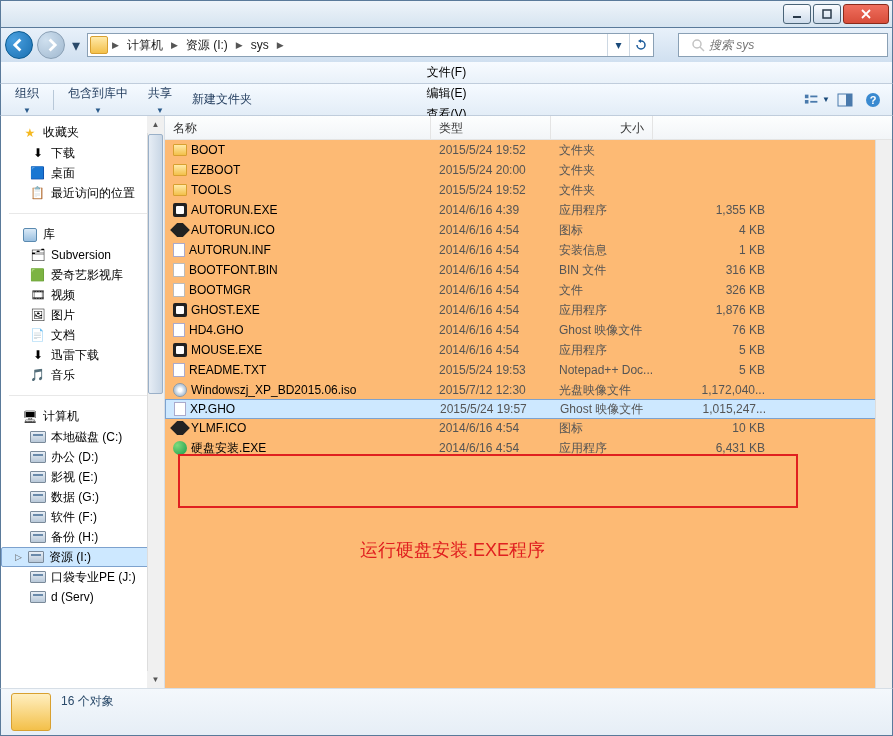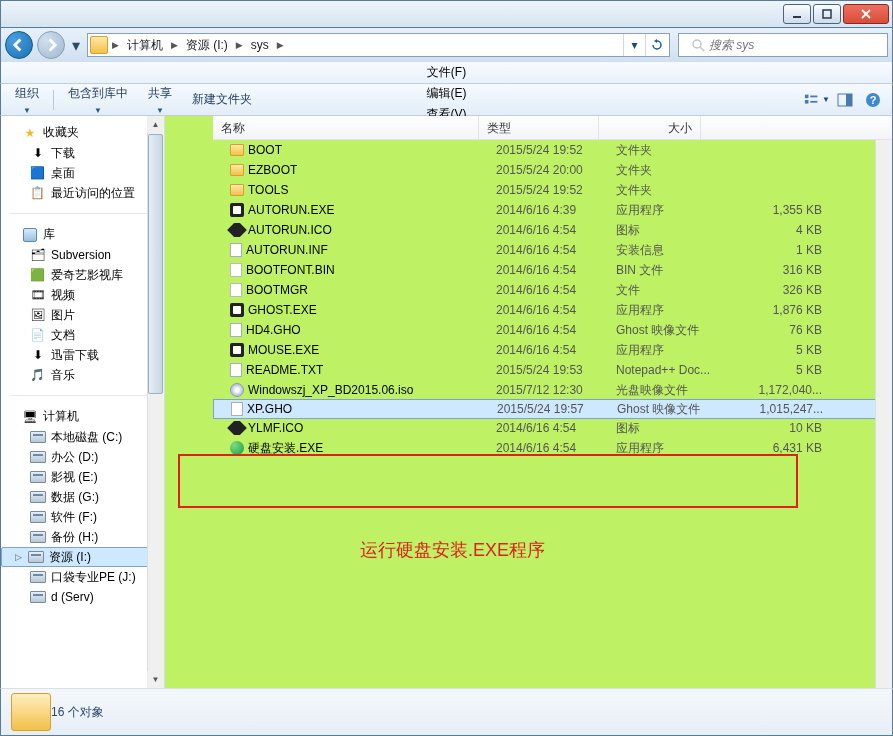--- a/index.html
+++ b/index.html
@@ -18,21 +18,21 @@
 .nav-btn { width: 28px; height: 28px; border-radius: 50%; background: radial-gradient(circle at 30% 30%, #4aa0e0, #1a6fb0); border: 1px solid #0a5a90; display:flex;align-items:center;justify-content:center; color:#fff; cursor:pointer;}
 .nav-btn.fwd { background: radial-gradient(circle at 30% 30%, #cfe0ef, #a0b8cf); color:#6a7a8a; border-color:#8aa0b5;}
 .nav-drop { width:14px; height:20px; display:flex;align-items:center;justify-content:center;color:#2a4a6a;cursor:pointer;}
 .address { flex:1; height:24px; background:#fff; border:1px solid #8aa0b5; display:flex; align-items:center; padding:0 2px; font-size:12px; }
 .address .fold-ico { width:18px; height:18px; margin-right:2px; background:linear-gradient(#ffe9a8,#f3c04a); border:1px solid #d8a030; border-radius:2px;}
 .crumb { padding: 0 6px; color:#1a1a1a; cursor:pointer; height:100%;display:flex;align-items:center;}
 .crumb-sep { color:#555; font-size:9px; padding:0 2px;}
 .addr-tail { flex:1; }
 .addr-btns { display:flex; height:22px;}
 .addr-btn { width:22px; display:flex;align-items:center;justify-content:center; border-left:1px solid #cdd8e3; color:#1a4a7a; cursor:pointer;}
-.search { width:210px; height:24px; background:#fff; border:1px solid #8aa0b5; display:flex; align-items:center; padding:0 12px; margin-left:4px;}
+.search { width:210px; height:24px; background:#fff; border:1px solid #8aa0b5; display:flex; align-items:center; padding:0 12px; margin-left:20px;}
 .search svg{width:14px;height:14px;opacity:.5;margin-right:4px;}
 .search input { border:none; outline:none; font-size:12px; color:#777; font-style:italic; flex:1; }
 
 
 .menubar { height:22px; background:linear-gradient(#f7fbff,#e9f1f9); border-left:1px solid #5a7a9a;border-right:1px solid #5a7a9a; border-bottom:1px solid #c0cddc; display:flex; align-items:center; font-size:12px; padding:0 4px;flex-direction:column;}
 .menu-item { padding:2px 8px; cursor:pointer;}
 
 
 .toolbar { height:32px; background:linear-gradient(#f5faff,#e3edf7); border-left:1px solid #5a7a9a;border-right:1px solid #5a7a9a;border-bottom:1px solid #c0cddc; display:flex; align-items:center; font-size:12px; color:#1e395b; padding:0 6px; gap:4px;}
 .tool { padding:4px 8px; cursor:pointer; display:flex;align-items:center;gap:4px;flex-direction:column;}
@@ -56,53 +56,53 @@
 .drive{width:16px;height:12px;background:linear-gradient(#e8eef5,#b8c8d8);border:1px solid #7a8a9a;border-radius:1px;position:relative;}
 .drive::after{content:"";position:absolute;left:2px;top:2px;width:10px;height:2px;background:#6a8aaa;}
 .lib-ico{width:14px;height:14px;background:linear-gradient(#daeaf7,#9ac0e0);border:1px solid #5a8ab0;border-radius:2px;}
 .sb-scroll{position:absolute;right:0;top:0;bottom:0;width:17px;background:#f0f0f0;border-left:1px solid #ddd;}
 .sb-thumb{position:absolute;right:1px;top:18px;width:15px;height:260px;background:linear-gradient(90deg,#e6edf5,#c8d6e5);border:1px solid #9ab0c8;border-radius:2px;}
 .sb-arr{position:absolute;right:0;width:17px;height:17px;display:flex;align-items:center;justify-content:center;font-size:8px;color:#555;background:#f0f0f0;}
 .sb-arr.up{top:0;}
 .sb-arr.dn{bottom:0;}
 
 
-.filelist { flex:1; background:#bef264; position:relative;padding-left:48px;}
+.filelist { flex:1; background:#fdba74; position:relative;}
 .cols { height:24px; border-bottom:1px solid #e4e4e4; display:flex; font-size:12px; color:#333; background:linear-gradient(#fdfefe,#f2f5f8);}
 .col { padding:4px 8px; border-right:1px solid #e4e4e4; cursor:pointer;}
 .col.name{width:266px;}
 .col.date{width:120px;}
 .col.type{width:120px;}
 .col.size{width:102px;text-align:right;}
 .rows { position:relative; font-size:12px;}
 .row { display:flex; height:20px; align-items:center; cursor:pointer;}
 .row.sel { background:#cde8ff; border:1px solid #7da2ce; height:20px; margin:-1px 0;}
 .cell { padding:0 8px; overflow:hidden; text-overflow:ellipsis; white-space:nowrap;}
-.cell.name{width:266px;display:flex;align-items:center;gap:4px;margin-left:9px;}
+.cell.name{width:266px;display:flex;align-items:center;gap:4px;}
 .cell.date{width:120px;color:#555;}
 .cell.type{width:120px;color:#555;}
 .cell.size{width:102px;text-align:right;color:#555;}
 .fi { width:16px;height:16px;display:inline-flex;align-items:center;justify-content:center;flex-shrink:0;}
 .fi.folder{background:linear-gradient(#ffe9a8,#f3c04a);border:1px solid #d8a030;border-radius:1px;width:14px;height:12px;}
 .fi.exe{background:#222;border-radius:2px;width:14px;height:14px;position:relative;}
 .fi.exe::after{content:"";position:absolute;left:3px;top:3px;width:8px;height:8px;background:#fff;border-radius:1px;}
 .fi.ico{background:#222;width:14px;height:14px; transform:rotate(45deg);}
 .fi.inf{background:#fff;border:1px solid #aac;width:12px;height:14px;}
 .fi.bin{background:#fff;border:1px solid #bbb;width:12px;height:14px;}
 .fi.gho{background:#fff;border:1px solid #aac;width:12px;height:14px;}
 .fi.iso{width:14px;height:14px;border-radius:50%;background:radial-gradient(circle,#fff 20%,#bcd 60%);border:1px solid #89a;}
 .fi.txt{background:#fff;border:1px solid #aac;width:12px;height:14px;}
 .fi.exe2{width:14px;height:14px;border-radius:50%;background:radial-gradient(circle at 30% 30%,#7edb7e,#1a9a4a);}
 
 
 .redbox { position:absolute; left:178px; top:454px; width:620px; height:54px; border:2px solid #e02020; pointer-events:none;}
 .redlabel { position:absolute; left:360px; top:538px; color:#e02020; font-size:18px; pointer-events:none;}
 
 
-.status { height:48px; border:1px solid #5a7a9a; border-top:1px solid #d6dee6; background:linear-gradient(#f4f8fc,#e6eef6); display:flex; align-items:center; padding:12px 10px; gap:0; font-size:12px; color:#2a4a6a;}
+.status { height:48px; border:1px solid #5a7a9a; border-top:1px solid #d6dee6; background:linear-gradient(#f4f8fc,#e6eef6); display:flex; padding:4px 10px; gap:10px; font-size:12px; color:#2a4a6a;}
 .status .big-fold { width:40px;height:38px;background:linear-gradient(#ffefc0,#f3c04a);border:1px solid #d8a030;border-radius:3px;}
 
 
 .fl-scroll{position:absolute;right:0;top:24px;bottom:0;width:17px;background:#f0f0f0;border-left:1px solid #ddd;}
 </style>
 </head>
 <body>
 
 <div class="titlebar">
   <div class="title-drag"></div>

